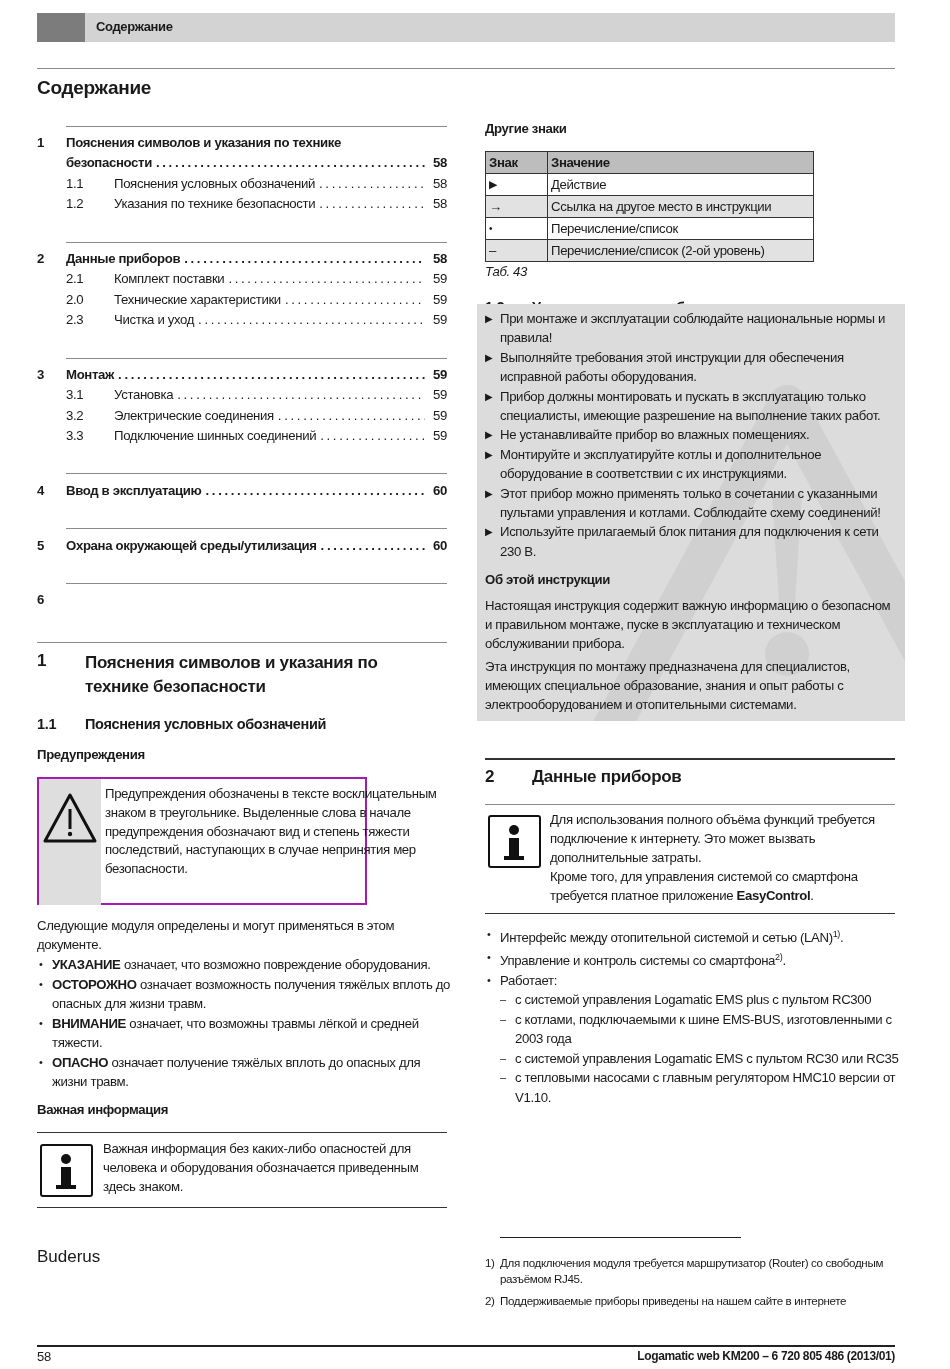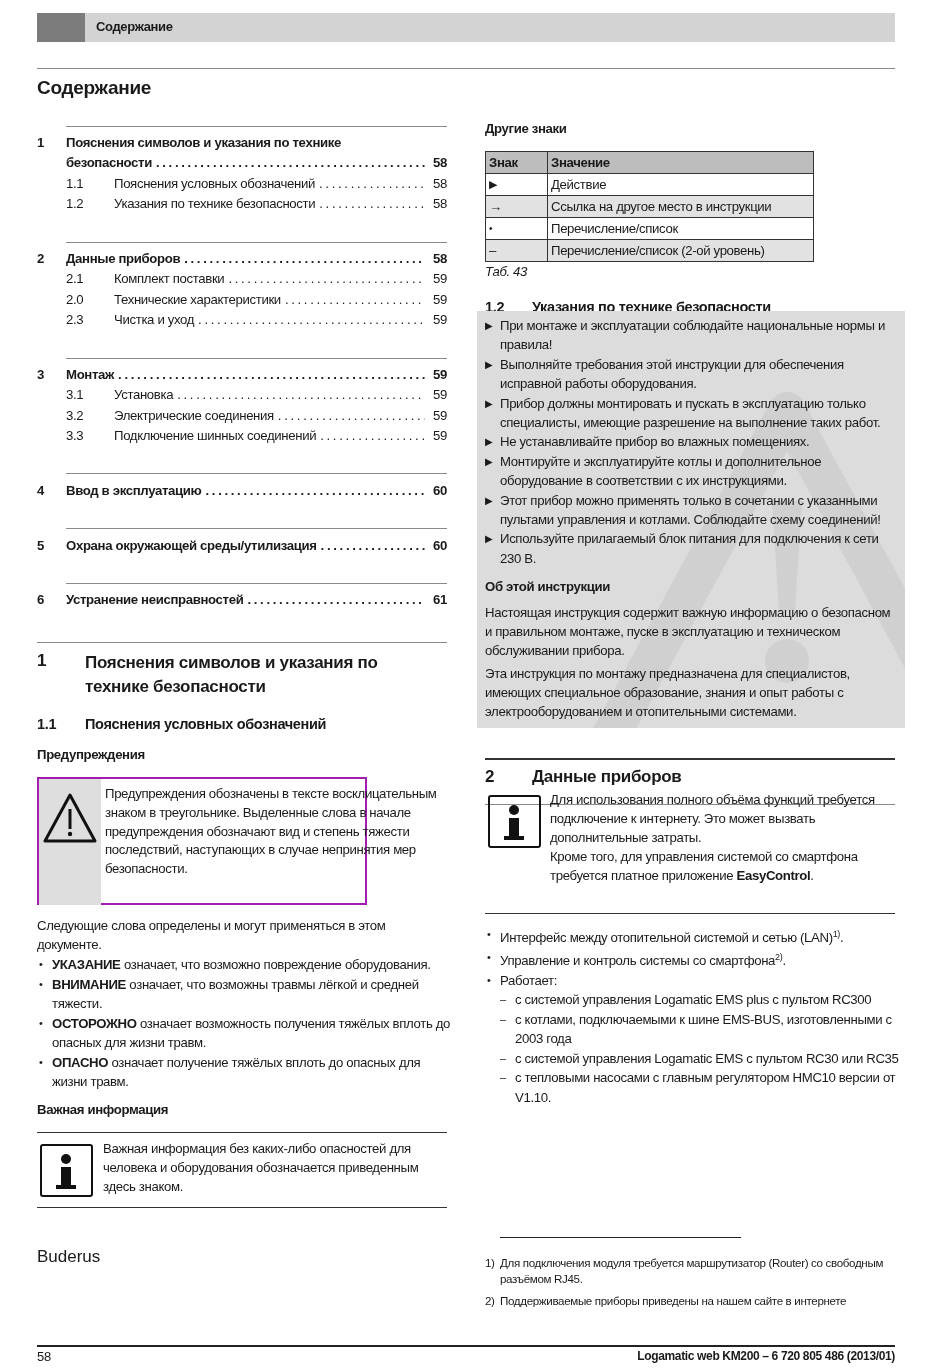--- a/index.html
+++ b/index.html
@@ -52,21 +52,21 @@
   ul.dash li { position: relative; padding-left: 15px; line-height: 19.5px; }
   ul.dash li::before { content: "–"; position: absolute; left: 0; }
 
   
   .tbl { left: 485px; top: 151px; width: 329px; border-collapse: collapse; }
   .tbl td, .tbl th { border: 1px solid #333; height: 22px; padding: 0 3px; text-align: left; font-size: 13.2px; font-weight: normal; }
   .tbl th { background: #bdbdbd; font-weight: bold; }
   .tbl tr.alt td { background: #e2e2e2; }
   .tbl td.sign { width: 62px; }
 
-  .safety { left: 477px; top: 311px; width: 428px; height: 417px; background: #dcdcdc; overflow: hidden; }
+  .safety { left: 477px; top: 304px; width: 428px; height: 417px; background: #dcdcdc; overflow: hidden; }
   .safety svg.bg-tri { position: absolute; left: 100px; top: 80px; }
   ul.arrow { list-style: none; position: absolute; left: 8px; top: 5px; width: 415px; }
   ul.arrow li { position: relative; padding-left: 15px; line-height: 19.4px; margin-bottom: 0; }
   ul.arrow li::before { content: "▶"; position: absolute; left: 0; top: 0; font-size: 10px; }
 
   .footnote-rule { left: 500px; top: 1237px; width: 241px; height: 1px; background: #222; }
   .fn { font-size: 11.6px; line-height: 16px; }
 
   .brand { left: 37px; top: 1247px; font-size: 17px; font-weight: normal; letter-spacing: 0; }
   .foot-rule { left: 37px; top: 1345px; width: 858px; height: 1.5px; background: #222; }
@@ -199,25 +199,20 @@
     <span class="toc-main">
       <span class="toc-label">Охрана окружающей среды/утилизация</span>
       <span class="toc-dots"></span>
       <span class="toc-page">60</span>
     </span>
   </div>
 
   <div class="rule" style="left:29px; top:583px; width:381px;"></div>
   <div class="toc-row" style="top:592px;">
     <span class="toc-num">6</span>
-    <span class="toc-main">
-      <span class="toc-label">Устранение неисправностей</span>
-      <span class="toc-dots"></span>
-      <span class="toc-page">61</span>
-    </span>
   </div>
 </div>
 
 <div class="rule" style="left:37px; top:642px; width:410px;"></div>
 <div class="abs h1" style="left:37px; top:651px;">1</div>
 <div class="abs h1" style="left:85px; top:651px; line-height:24px;">
   <div>Пояснения символов и указания по</div>
   <div>технике безопасности</div>
 </div>
 
@@ -230,25 +225,25 @@
   <div class="warn-icon-col">
     <svg width="56" height="56" viewBox="0 0 56 56" style="position:absolute; left:3px; top:12px;">
       <path d="M28 4 L53 50 L3 50 Z" fill="none" stroke="#111" stroke-width="3" stroke-linejoin="round"></path>
       <rect x="26.5" y="18" width="3" height="20" fill="#111"></rect>
       <circle cx="28" cy="43" r="2.2" fill="#111"></circle>
     </svg>
   </div>
   <div class="warn-text">Предупреждения обозначены в тексте восклицательным знаком в треугольнике. Выделенные слова в начале предупреждения обозначают вид и степень тяжести последствий, наступающих в случае непринятия мер безопасности.</div>
 </div>
 
-<div class="abs p" style="left:37px; top:916px; width:410px;">Следующие слова определены и могут применяться в этом документе.</div>
+<div class="abs p" style="left:37px; top:916px; width:410px;">Следующие модуля определены и могут применяться в этом документе.</div>
 <ul class="abs bul" style="left:37px; top:955px; width:415px;">
   <li><b>УКАЗАНИЕ</b><span> означает, что возможно повреждение оборудования.</span></li>
+  <li><b>ОСТОРОЖНО</b><span> означает возможность получения тяжёлых вплоть до опасных для жизни травм.</span></li>
   <li><b>ВНИМАНИЕ</b><span> означает, что возможны травмы лёгкой и средней тяжести.</span></li>
-  <li><b>ОСТОРОЖНО</b><span> означает возможность получения тяжёлых вплоть до опасных для жизни травм.</span></li>
   <li><b>ОПАСНО</b><span> означает получение тяжёлых вплоть до опасных для жизни травм.</span></li>
 </ul>
 
 <div class="abs h3" style="left:37px; top:1102px;">Важная информация</div>
 <div class="rule rule-dark" style="left:37px; top:1132px; width:410px;"></div>
 <div class="abs info-row" style="top:1140px; height:60px;">
   <div class="info-icon" style="left:3px; top:4px;">
     <div class="dot"></div>
       <div class="stem"></div>
       <div class="base"></div>
@@ -305,21 +300,21 @@
   <div class="abs h3" style="left:8px; top:268px; position:absolute;">Об этой инструкции</div>
   <div class="abs p" style="left:8px; top:292px; width:415px; position:absolute;">Настоящая инструкция содержит важную информацию о безопасном и правильном монтаже, пуске в эксплуатацию и техническом обслуживании прибора.</div>
   <div class="abs p" style="left:8px; top:353px; width:415px; position:absolute;">Эта инструкция по монтажу предназначена для специалистов, имеющих специальное образование, знания и опыт работы с электрооборудованием и отопительными системами.</div>
 </div>
 
 <div class="rule rule-dark" style="left:485px; top:758px; width:410px; height:1.5px;"></div>
 <div class="abs h1" style="left:485px; top:767px;">2</div>
 <div class="abs h1" style="left:532px; top:767px;">Данные приборов</div>
 <div class="rule" style="left:485px; top:804px; width:410px;"></div>
 
-<div class="abs" style="left:485px; top:790px; width:410px; height:100px;">
+<div class="abs" style="left:485px; top:810px; width:410px; height:100px;">
   <div class="info-icon" style="left:3px; top:5px;">
     <div class="dot"></div>
       <div class="stem"></div>
       <div class="base"></div>
   </div>
   <div class="abs" style="left:65px; top:0; width:345px; line-height:19px;">
     <div>Для использования полного объёма функций требуется подключение к интернету. Это может вызвать дополнительные затраты.</div>
     <div><span>Кроме того, для управления системой со смартфона требуется платное приложение </span><b>EasyControl</b><span>.</span></div>
   </div>
 </div>

